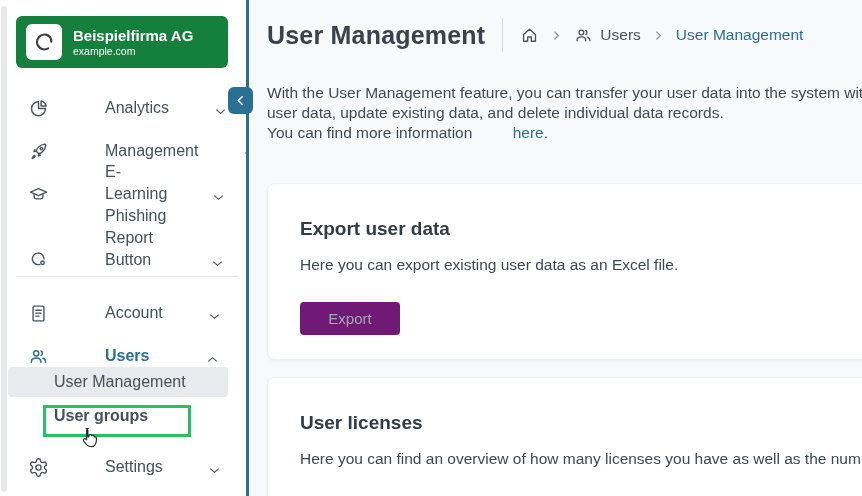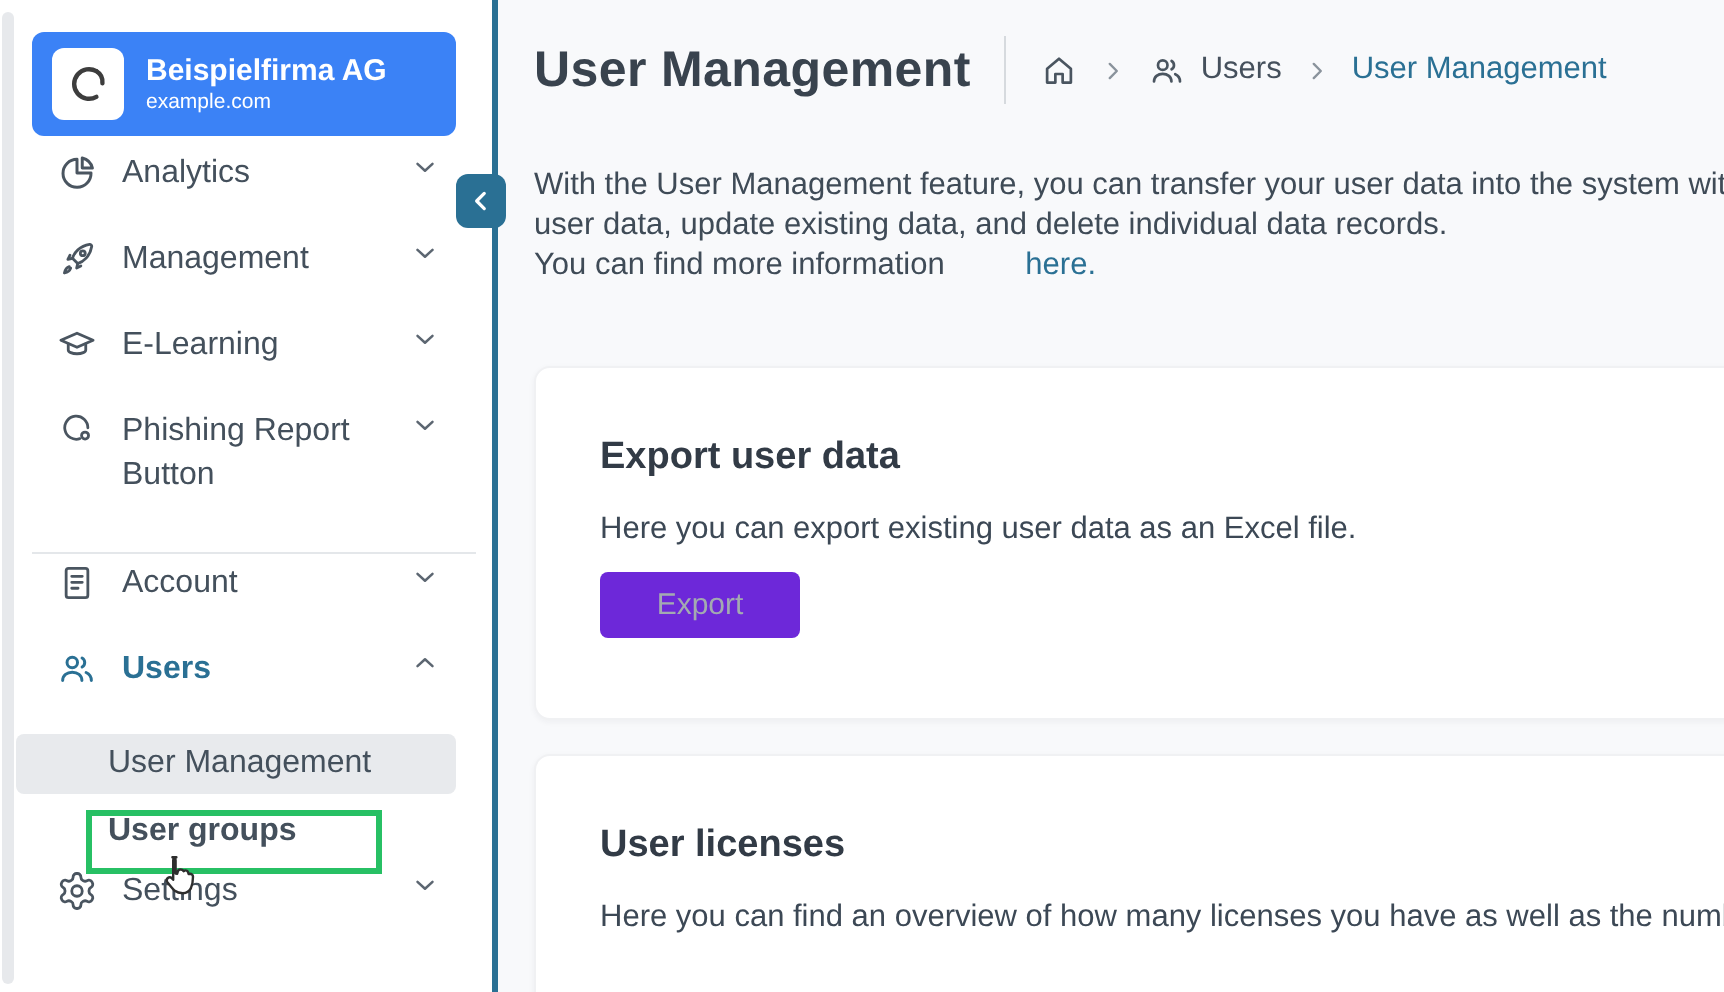--- a/index.html
+++ b/index.html
@@ -6,31 +6,31 @@
   html,body { width:862px; height:496px; overflow:hidden; background:#ffffff;
               font-family:"Liberation Sans", sans-serif; }
   .app { position:relative; width:862px; height:496px; }
 
   
   .sidebar { position:absolute; left:0; top:0; width:246px; height:496px; background:#ffffff; }
   .scroll-strip { position:absolute; left:0; top:0; width:8px; height:496px; }
   .scroll-thumb { position:absolute; left:1px; top:6px; width:6px; height:486px;
                   background:#e7e9ec; border-radius:4px; }
   .brand-card { position:absolute; left:16px; top:16px; width:212px; height:52px;
-                background:#3b82f6; border-radius:6px; display:flex; align-items:center;
+                background:#15803d; border-radius:6px; display:flex; align-items:center;
                 padding-left:10px; cursor:pointer; }
   .brand-logo { width:36px; height:36px; background:#ffffff; border-radius:6px;
                 display:flex; align-items:center; justify-content:center; color:#3d3d3d; }
   .brand-text { margin-left:11px; color:#ffffff; }
   .brand-name { font-size:15px; font-weight:700; line-height:18px; }
   .brand-domain { font-size:10.5px; font-weight:400; line-height:13px; }
 
   .nav { position:absolute; left:8px; top:76px; width:238px; }
-  .nav-item { display:flex; align-items:flex-start; height:43px; padding-left:20px;
-              color:#44505c; cursor:pointer; position:relative; }
+  .nav-item { display:flex; align-items:flex-end; height:43px; padding-left:20px;
+              color:#44505c; cursor:pointer; position:relative;gap:44px; }
   .nav-item.tall { height:66px; }
   .nav-icon { width:21px; height:21px; flex:0 0 21px; color:#4a5560; }
   .nav-icon svg { width:21px; height:21px; display:block; }
   .nav-label { margin-left:12px; font-size:16px; color:#44505c; width:130px; line-height:22px; }
   .nav-chevron { margin-left:auto; margin-right:26px; color:#5c6671; }
   .nav-chevron svg { width:15px; height:15px; display:block; }
   .nav-divider { height:1px; background:#e4e7ea; margin:5px 8px 4px 8px; }
   .nav-item.active .nav-icon, .nav-item.active .nav-label { color:#2a7094; }
   .nav-item.active .nav-label { font-weight:700; }
   .nav-sub { display:flex; align-items:center; height:30px; padding-left:46px;
@@ -67,21 +67,21 @@
            color:#3f4b57; white-space:nowrap; }
   .intro-link { color:#2a7094; text-decoration:none; cursor:pointer;margin-left:36px; }
 
   .card { position:absolute; left:18px; width:640px; background:#ffffff;
           border-radius:8px; border:1px solid #f0f1f3;
           box-shadow:0 1px 3px rgba(30,40,60,0.05); padding:34px 32px; }
   .card-1 { top:183px; height:177px; }
   .card-2 { top:377px; height:200px; }
   .card-title { font-size:19px; font-weight:700; color:#323b46; }
   .card-desc { margin-top:16px; font-size:15.5px; color:#3c4855; white-space:nowrap; }
-  .export-btn { margin-top:12px; border:none; background:#6d28d9; color:#a3aab1;
+  .export-btn { margin-top:28px; border:none; background:#701a75; color:#a3aab1;
                 font-size:15px; font-family:"Liberation Sans", sans-serif;
                 padding:0; width:100px; height:33px; border-radius:4px; cursor:pointer; }
 </style>
 </head>
 <body>
 
 <div class="app">
 
   <aside class="sidebar">
     <div class="scroll-strip">

